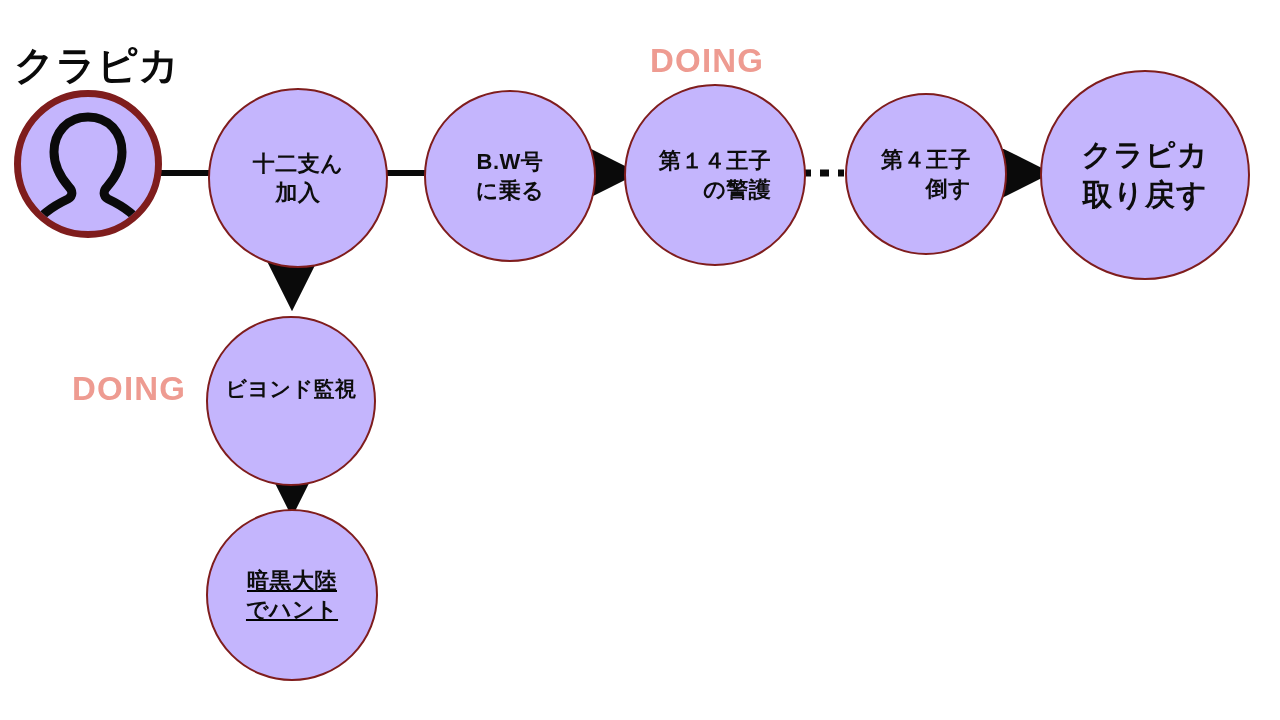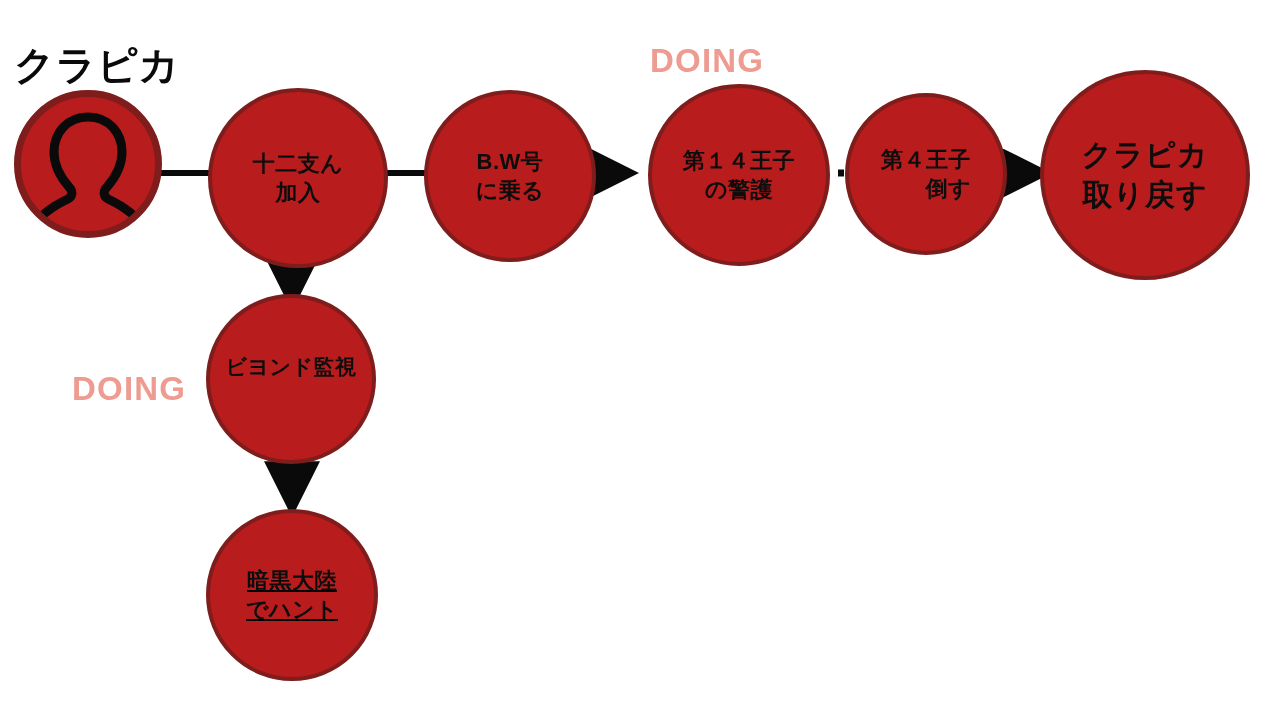--- a/index.html
+++ b/index.html
@@ -22,22 +22,22 @@
     position: absolute;
     left: 0;
     top: 0;
     width: 1280px;
     height: 720px;
   }
   .node {
     position: absolute;
     box-sizing: border-box;
     border-radius: 50%;
-    background: #b91c1c;
-    border: 4px solid #7f1d1d;
+    background: #c4b5fd;
+    border: 2px solid #7f1d1d;
     display: flex;
     align-items: center;
     justify-content: center;
     text-align: center;
     z-index: 3;
   }
   .node-label {
     font-weight: 700;
     color: #0d0d0d;
     line-height: 1.32;
@@ -136,36 +136,36 @@
   <div class="node size-std" style="left:208px; top:88px; width:180px; height:180px;">
     <span class="node-label">十二支ん
 加入</span>
   </div>
 
   <div class="node size-std" style="left:424px; top:90px; width:172px; height:172px;">
     <span class="node-label">B.W号
 に乗る</span>
   </div>
 
-  <div class="node size-std" style="left:648px; top:84px; width:182px; height:182px;">
+  <div class="node size-std" style="left:624px; top:84px; width:182px; height:182px;text-align:right;">
     <span class="node-label">第１４王子
 の警護</span>
   </div>
 
   <div class="node size-std" style="left:845px; top:93px; width:162px; height:162px;text-align:right;">
     <span class="node-label">第４王子
 倒す</span>
   </div>
 
   <div class="node size-goal" style="left:1040px; top:70px; width:210px; height:210px;">
     <span class="node-label">クラピカ
 取り戻す</span>
   </div>
 
-  <div class="node size-wide" style="left:206px; top:294px; width:170px; height:170px;">
+  <div class="node size-wide" style="left:206px; top:316px; width:170px; height:170px;">
     <span class="node-label" style="position:relative; top:-12px;">ビヨンド監視</span>
   </div>
 
   <div class="node size-std" style="left:206px; top:509px; width:172px; height:172px;text-decoration:underline;">
     <span class="node-label">暗黒大陸
 でハント</span>
   </div>
 
 </div>
 

